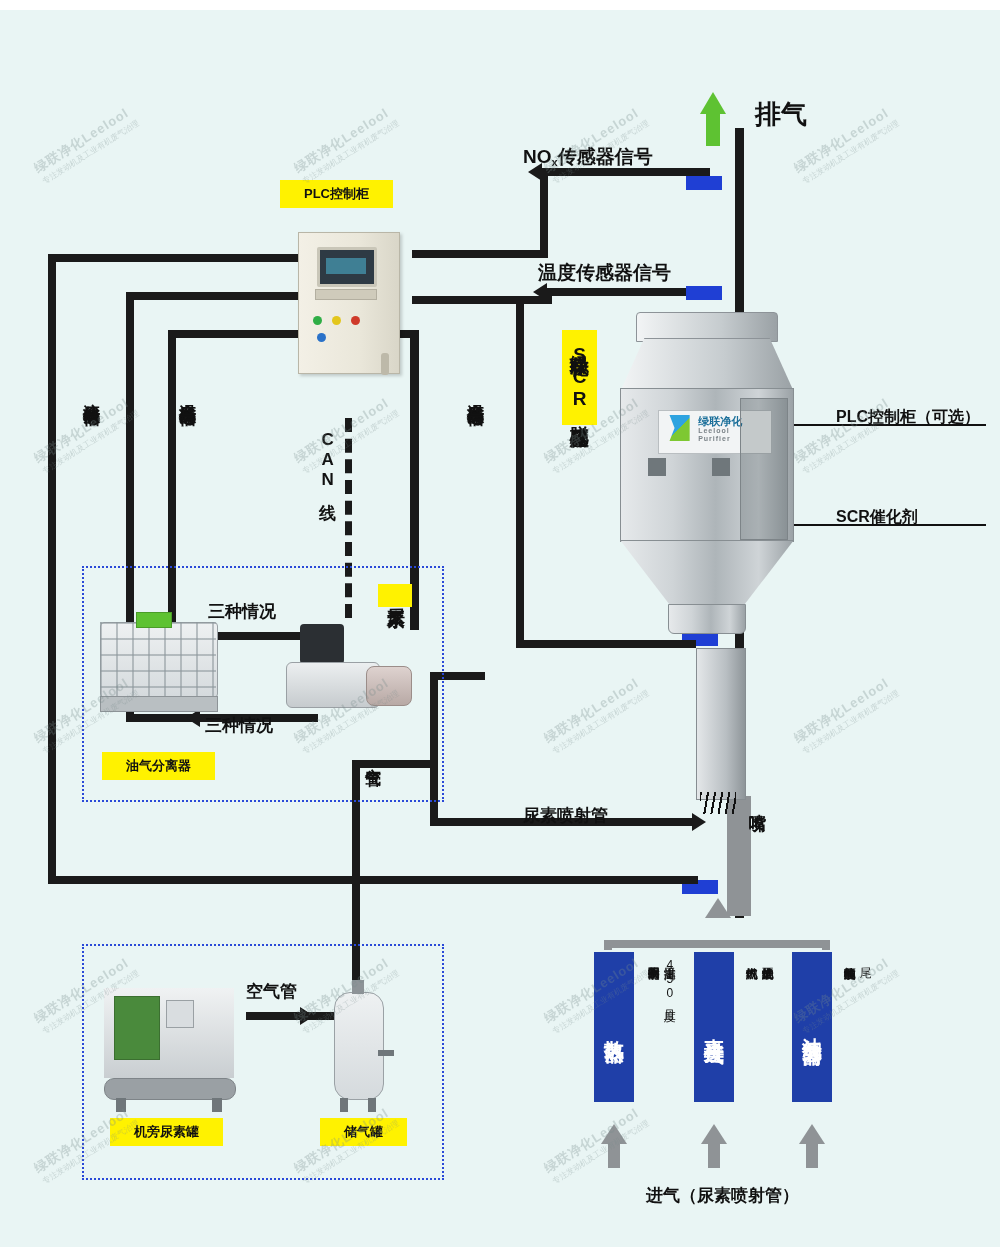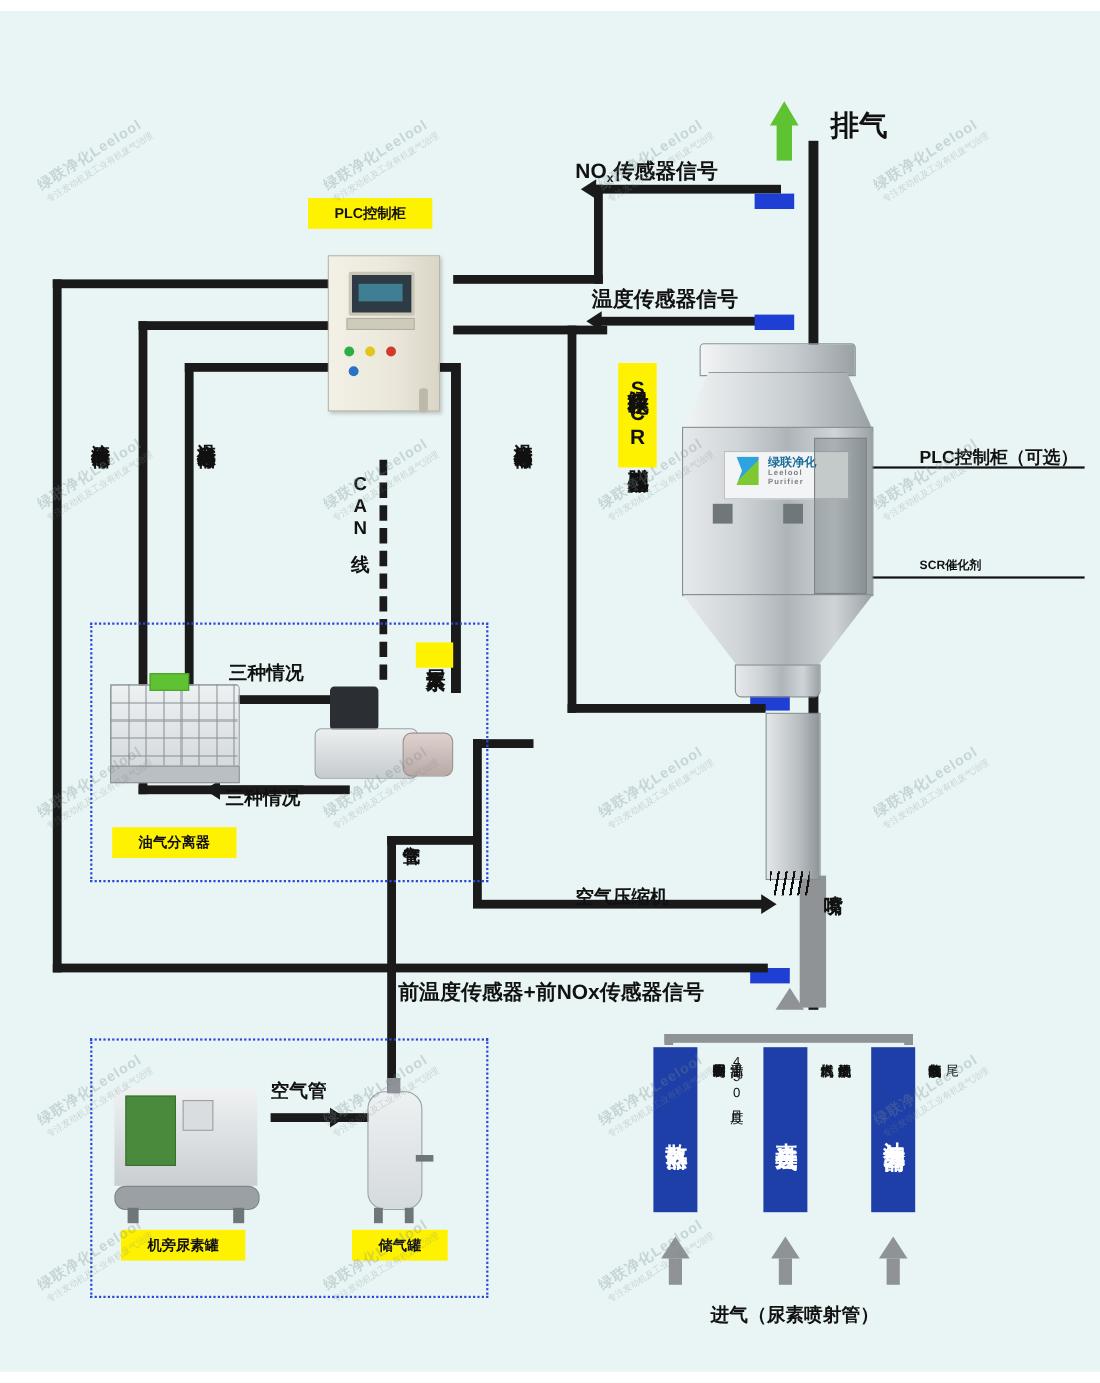--- a/index.html
+++ b/index.html
@@ -335,35 +335,34 @@
 
   <div class="lbl-vert" style="left:82px; top:390px;">液位传感器信号</div>
   <div class="lbl-vert" style="left:178px; top:390px;">温度传感器信号</div>
   <div class="lbl-vert" style="left:466px; top:390px;">温度传感器信号</div>
 
   <div class="hl-vert" style="left:562px; top:330px;">绿联净化SCR脱硝反应器</div>
 
   <div class="lbl" style="left:836px; top:408px; font-size:16px;">PLC控制柜（可选）</div>
   <div class="pipe" style="left:746px; top:424px; width:240px; height:2px; background:#111;"></div>
 
-  <div class="lbl" style="left:836px; top:508px; font-size:11px;">SCR催化剂</div>
+  <div class="lbl" style="left:836px; top:508px; font-size:16px;">SCR催化剂</div>
   <div class="pipe" style="left:700px; top:524px; width:286px; height:2px; background:#111;"></div>
 
   <div class="lbl" style="left:208px; top:602px;">三种情况</div>
   <div class="lbl" style="left:205px; top:716px;">三种情况</div>
   <div class="hl-vert" style="left:378px; top:584px; font-size:18px;">尿素泵</div>
   <div class="hl" style="left:102px; top:752px;">油气分离器</div>
 
   <div class="lbl-vert" style="left:364px; top:756px; font-size:16px;">空气管</div>
-  <div class="lbl" style="left:523px; top:806px;">空气压缩机</div>
+  <div class="lbl" style="left:523px; top:806px;">尿素喷射管</div>
 
   <div class="lbl-vert" style="left:700px; top:714px; font-size:19px;">混合器</div>
   <div class="lbl-vert" style="left:748px; top:800px; font-size:17px;">喷嘴</div>
 
-  <div class="lbl" style="left:362px; top:892px; font-size:19px;">前温度传感器+前NOx传感器信号</div>
 
   <div class="lbl" style="left:246px; top:982px;">空气管</div>
   <div class="hl" style="left:110px; top:1118px;">机旁尿素罐</div>
   <div class="hl" style="left:320px; top:1118px;">储气罐</div>
 
   <div class="dotbox" style="left:82px; top:566px; width:358px; height:232px;"></div>
   <div class="dotbox" style="left:82px; top:944px; width:358px; height:232px;"></div>
 
   <div class="plc" style="left:298px; top:232px; width:100px; height:140px;">
     <div class="screen">

